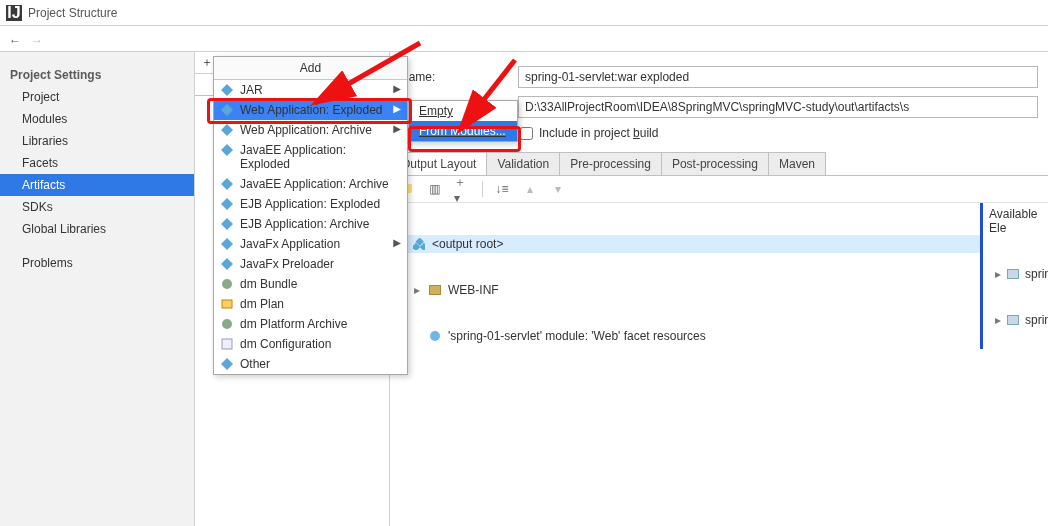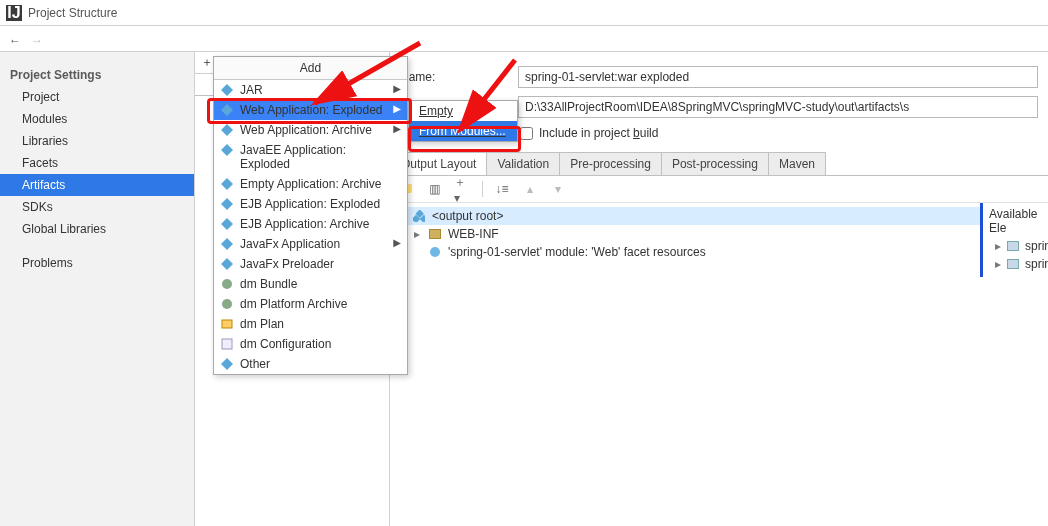--- a/index.html
+++ b/index.html
@@ -42,21 +42,21 @@
   .tab.active { background:#fff; position:relative; z-index:1; }
 
   .tab-toolbar { display:flex; align-items:center; gap:10px; padding:4px 8px; border-bottom:1px solid #e2e2e2;}
   .tab-toolbar .tbtn { width:18px;height:18px; display:flex;align-items:center;justify-content:center; color:#666;}
   .tab-toolbar .sep { width:1px;height:16px;background:#d0d0d0;}
 
   .tree-area { display:flex; }
   .tree-left { flex:1; padding:4px 0;}
   .tree-right { width:68px; border-left:3px solid #1d4ed8; padding:4px 6px;}
   .tree-right .av-title { color:#333; padding-bottom:2px; }
-  .tree-row { display:flex; align-items:center; padding:2px 6px; gap:6px; }
+  .tree-row { display:flex; align-items:center; padding:2px 6px; gap:6px;margin-top:28px; }
   .tree-row .expander { width:10px; text-align:center; color:#777; }
   .tree-row .icon { width:14px;height:14px; display:inline-flex; align-items:center; justify-content:center;}
   .tree-row.selected { background:#d8ecff; }
   .tree-row.indent1 { padding-left:22px; }
   .tree-row.indent2 { padding-left:38px; }
   .folder-icon { width:12px;height:10px;background:#d0b060;border:1px solid #a88a30; }
   .web-icon svg,.dia-icon svg { display:block;}
 
   
   .menu { position:absolute; left:213px; top:56px; width:195px; background:#fff; border:1px solid #a9a9a9; box-shadow:2px 2px 6px rgba(0,0,0,.2); z-index:20;}
@@ -248,21 +248,21 @@
         </svg>
       </span>
       <span>JavaEE Application: Exploded</span>
     </div>
     <div class="mitem">
       <span class="micon">
         <svg width="12" height="12">
           <polygon class="dia" points="6,0 12,6 6,12 0,6"></polygon>
         </svg>
       </span>
-      <span>Empty Application: Archive</span>
+      <span>JavaEE Application: Archive</span>
     </div>
     <div class="mitem">
       <span class="micon">
         <svg width="12" height="12">
           <polygon class="dia" points="6,0 12,6 6,12 0,6"></polygon>
         </svg>
       </span>
       <span>EJB Application: Exploded</span>
     </div>
     <div class="mitem">
@@ -294,32 +294,32 @@
       <span class="micon">
         <svg width="12" height="12">
           <circle cx="6" cy="6" r="5" fill="#8a8"></circle>
         </svg>
       </span>
       <span>dm Bundle</span>
     </div>
     <div class="mitem">
       <span class="micon">
         <svg width="12" height="12">
+          <rect x="1" y="2" width="10" height="8" fill="#fc6" stroke="#b80"></rect>
+        </svg>
+      </span>
+      <span>dm Plan</span>
+    </div>
+    <div class="mitem">
+      <span class="micon">
+        <svg width="12" height="12">
           <circle cx="6" cy="6" r="5" fill="#8a8"></circle>
         </svg>
       </span>
       <span>dm Platform Archive</span>
-    </div>
-    <div class="mitem">
-      <span class="micon">
-        <svg width="12" height="12">
-          <rect x="1" y="2" width="10" height="8" fill="#fc6" stroke="#b80"></rect>
-        </svg>
-      </span>
-      <span>dm Plan</span>
     </div>
     <div class="mitem">
       <span class="micon">
         <svg width="12" height="12">
           <rect x="1" y="1" width="10" height="10" fill="#eef" stroke="#99b"></rect>
         </svg>
       </span>
       <span>dm Configuration</span>
     </div>
     <div class="mitem">

